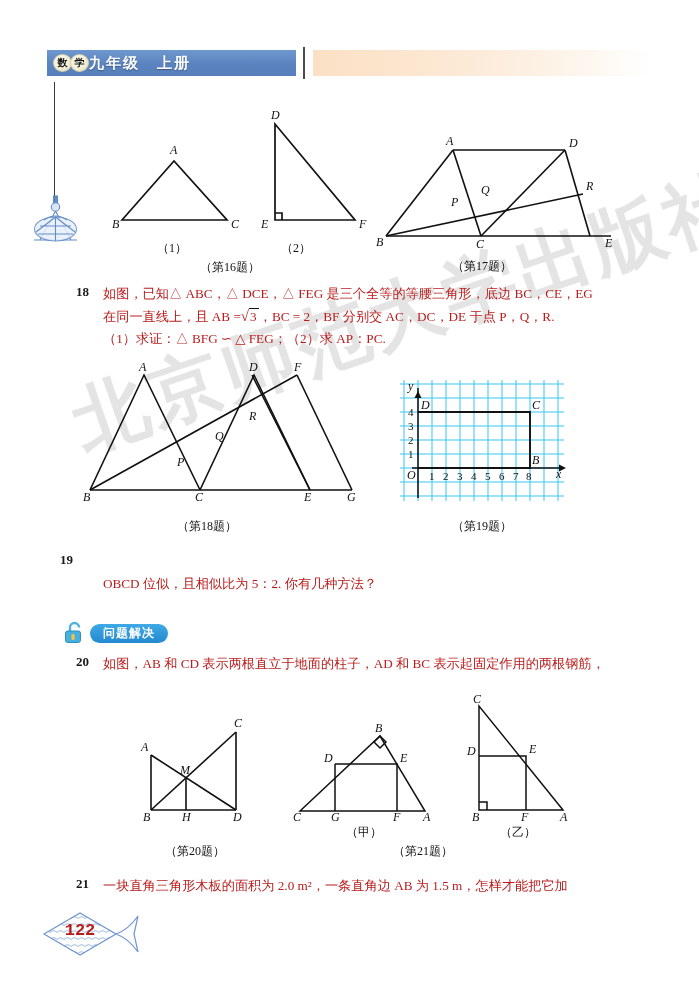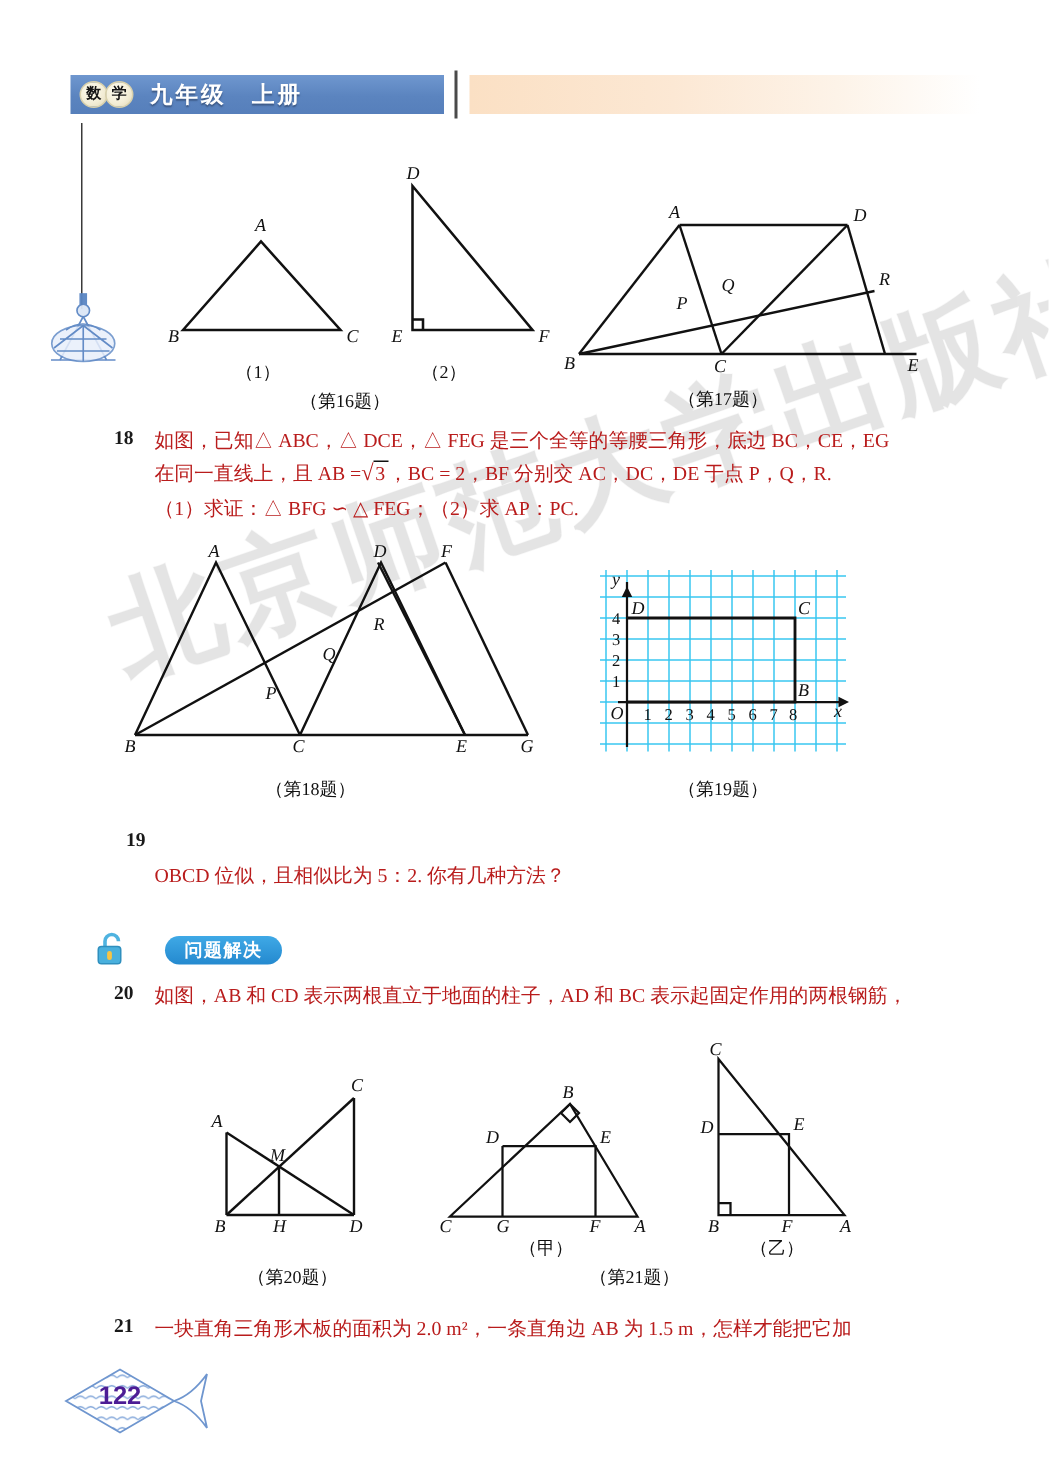--- a/index.html
+++ b/index.html
@@ -33,21 +33,21 @@
   .hdr-logo .cir{
     width:17px;height:16px;border-radius:50%;
     background:radial-gradient(circle at 40% 35%,#fffef2 0%,#f2ecd4 60%,#ded6b4 100%);
     border:1px solid #d8d0ac;
     display:flex;align-items:center;justify-content:center;
     font-family:"DejaVu Sans", sans-serif;
     font-size:10px;font-weight:700;color:#141414;line-height:1;
   }
   .hdr-logo .cir:last-child{margin-left:-2px;}
   .hdr-title{
-    margin-left:11px;color:#ffffff;font-size:15px;letter-spacing:2px;
+    color:#ffffff;font-size:15px;letter-spacing:2px;
     font-family:"DejaVu Sans", sans-serif;font-weight:700;
     text-shadow:0 1px 1px rgba(40,60,95,.6);
   }
   .hdr-sep{
     position:absolute;left:303px;top:47px;width:2px;height:32px;background:#4a4a4a;
   }
   .hdr-peach{
     position:absolute;left:313px;top:50px;width:340px;height:26px;
     background:linear-gradient(90deg,#fbe0c4 0%,#fce8d4 40%,#fdf3e8 72%,#ffffff 100%);
   }
@@ -68,35 +68,35 @@
   }
   .cap{
     position:absolute;font-size:12px;font-family:"Liberation Serif", serif;
     color:#111;white-space:nowrap;
   }
   svg{display:block;overflow:visible;}
   .lbl{font-style:italic;font-size:12px;font-family:"Liberation Serif", serif;fill:#111;}
   .gridnum{font-size:11px;font-family:"Liberation Serif", serif;fill:#111;}
 
   
-  .ps-wrap{position:absolute;left:62px;top:620px;display:flex;align-items:center;gap:22px;}
+  .ps-wrap{position:absolute;left:62px;top:620px;display:flex;align-items:center;gap:2px;}
   .ps-badge{
     height:19px;padding:0 13px;border-radius:10px;
     background:linear-gradient(180deg,#3fa9e6 0%,#2489cf 100%);
     color:#fff;font-size:12px;font-weight:700;letter-spacing:1px;
     font-family:"DejaVu Sans", sans-serif;
     display:flex;align-items:center;
   }
 
   
   .fish{position:absolute;left:36px;top:908px;width:122px;height:52px;}
   .pagenum{
     position:absolute;left:44px;top:921px;width:72px;text-align:center;
-    font-size:17px;font-weight:700;color:#4c1d95;
-    font-family:Liberation Sans, sans-serif;
+    font-size:17px;font-weight:700;color:#b91c1c;
+    font-family:Liberation Mono, monospace;
   }
 </style>
 </head>
 <body>
 
 <div class="page">
 
   <div class="watermark">北京师范大学出版社</div>
 
   <div class="hdr-bar">
@@ -224,21 +224,21 @@
     <text class="gridnum" x="101" y="102">6</text>
     <text class="gridnum" x="115" y="102">7</text>
     <text class="gridnum" x="128" y="102">8</text>
     <text class="gridnum" x="10" y="80">1</text>
     <text class="gridnum" x="10" y="66">2</text>
     <text class="gridnum" x="10" y="52">3</text>
     <text class="gridnum" x="10" y="38">4</text>
   </svg>
   <div class="cap" style="left:452px;top:518px">（第19题）</div>
 
-  <div class="qnum" style="left:84px;top:552px">19</div>
+  <div class="qnum" style="left:60px;top:552px">19</div>
   <div class="qtext" style="left:103px;top:573px;width:540px">OBCD 位似，且相似比为 5：2. 你有几种方法？</div>
 
   <div class="ps-wrap">
     <svg width="26" height="26" viewBox="0 0 26 26">
       <path d="M8 11 V7.5 a4.5 4.5 0 0 1 9 0" fill="none" stroke="#4fb3e0" stroke-width="2.4"></path>
       <rect x="3.5" y="11" width="15" height="11.5" rx="2.2" fill="#49b0dd" stroke="#2f8fbe" stroke-width="1"></rect>
       <rect x="9.4" y="14" width="3.2" height="6" rx="1.5" fill="#f6c445"></rect>
     </svg>
     <div class="ps-badge">问题解决</div>
   </div>

